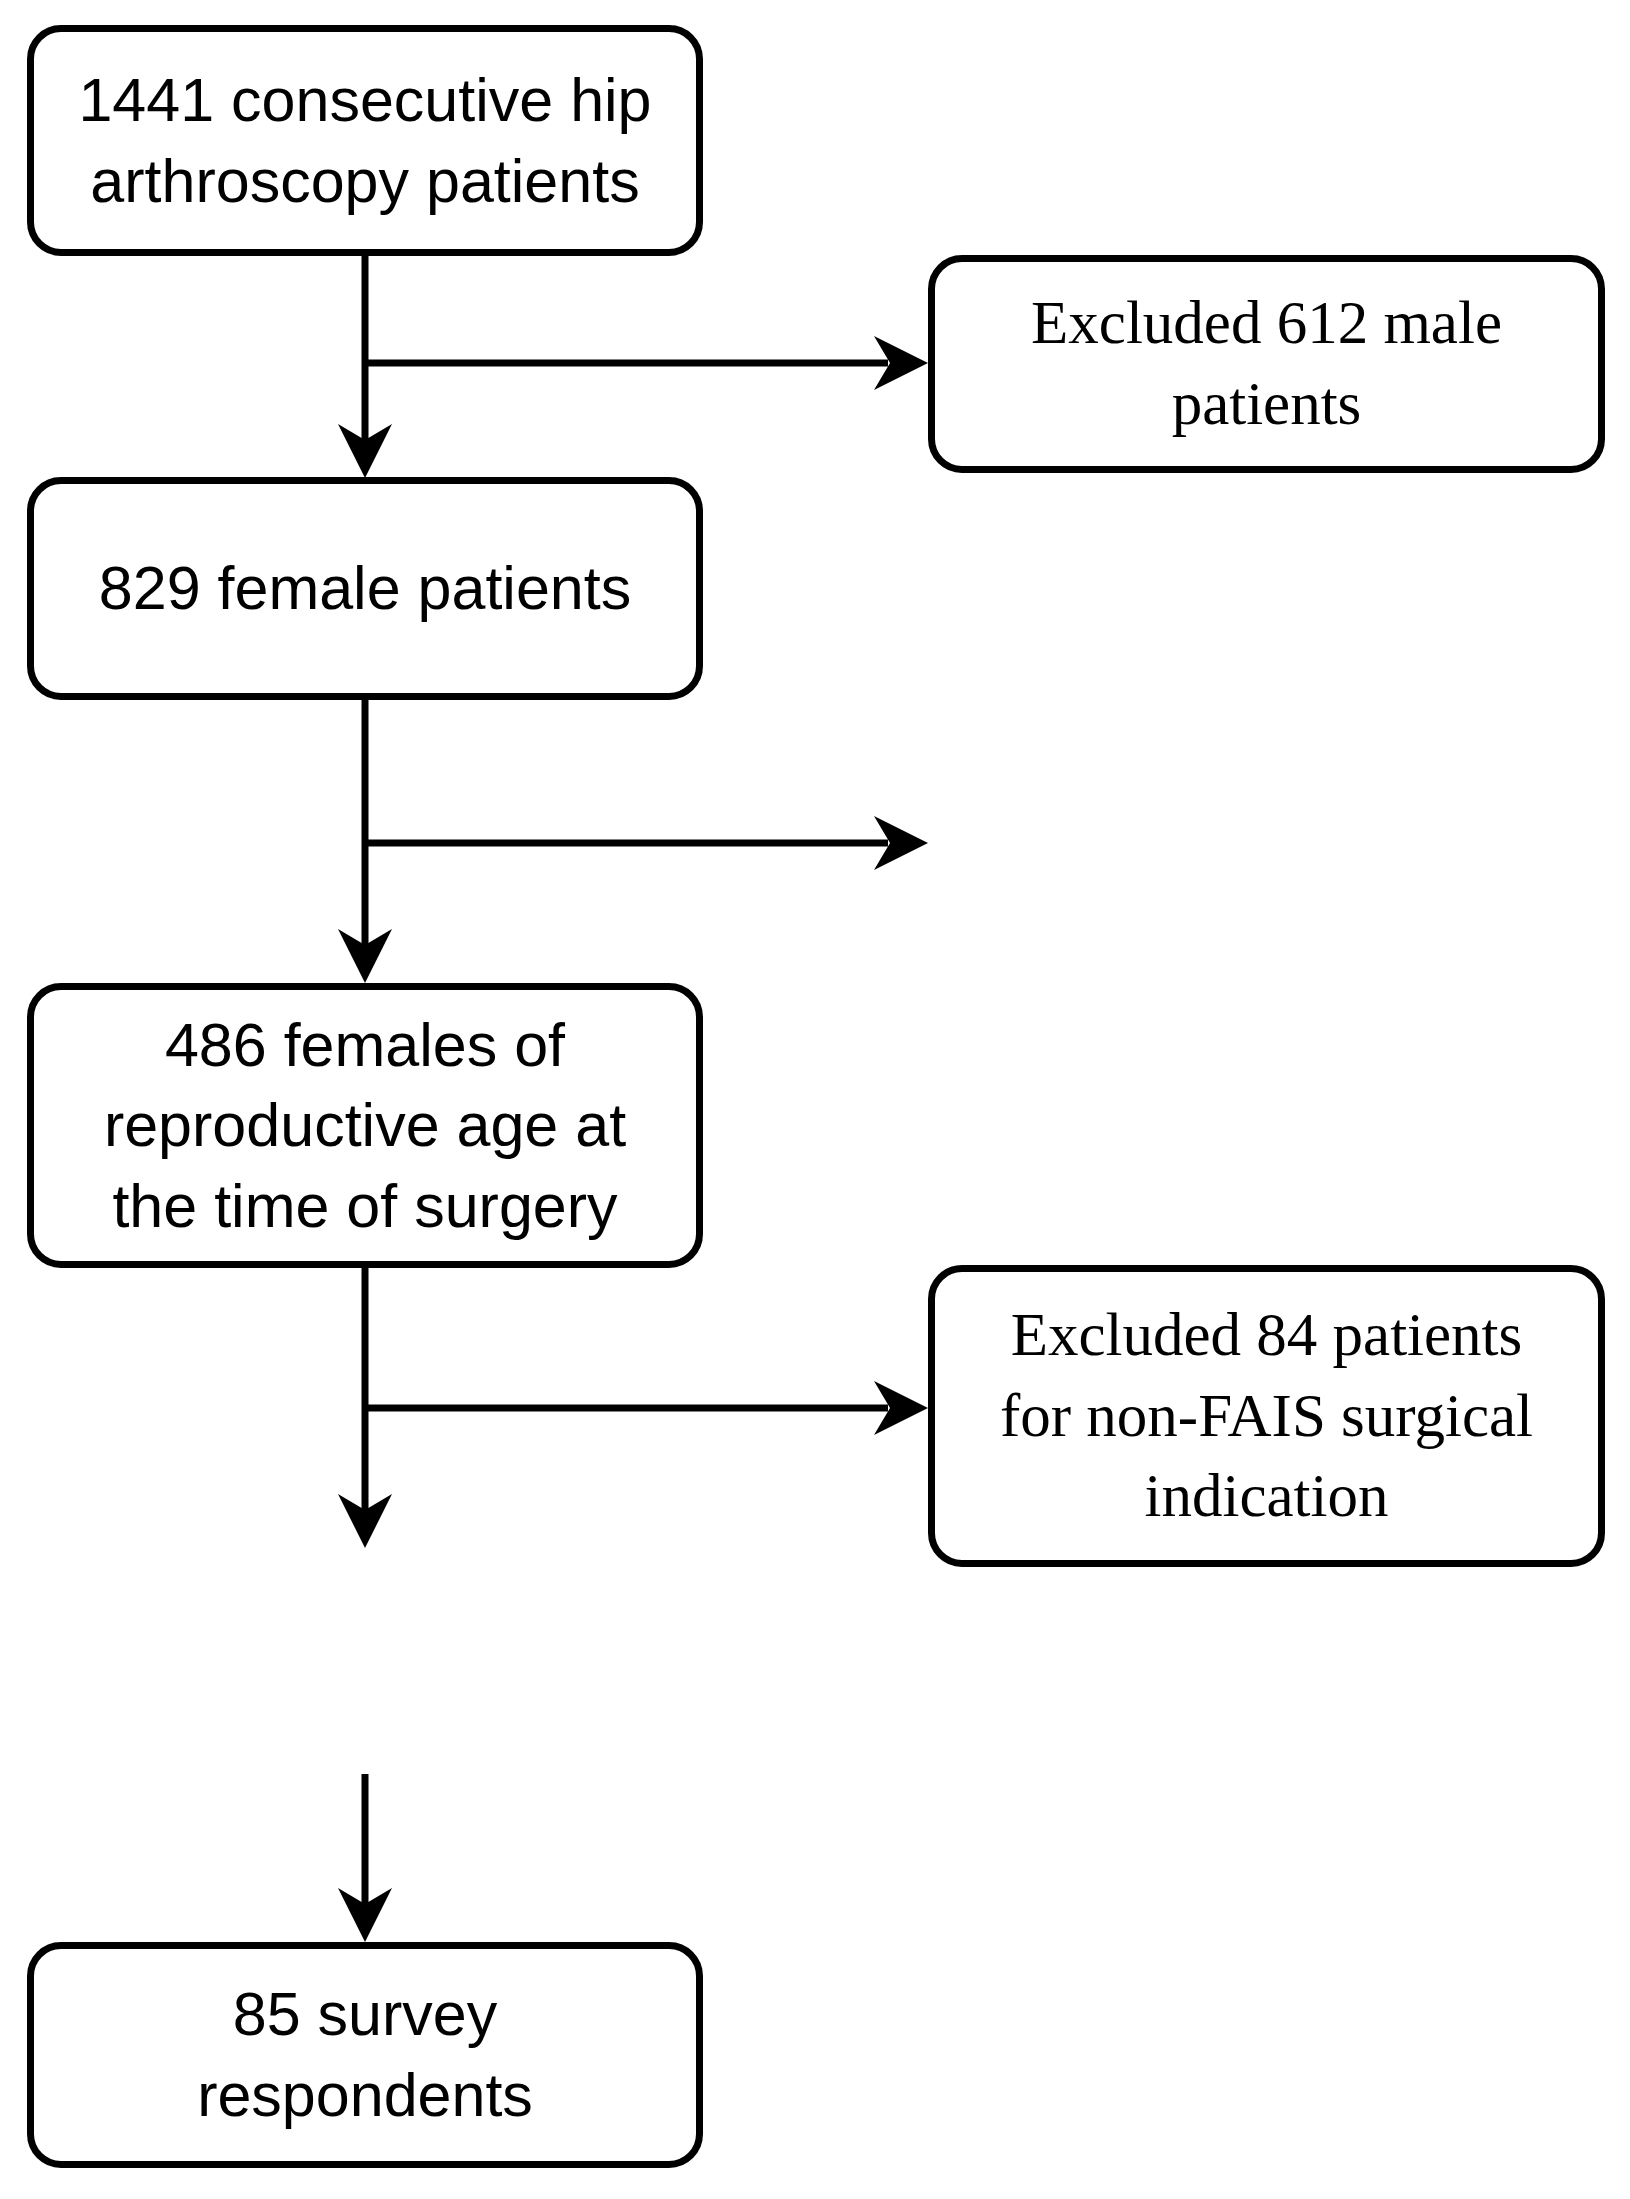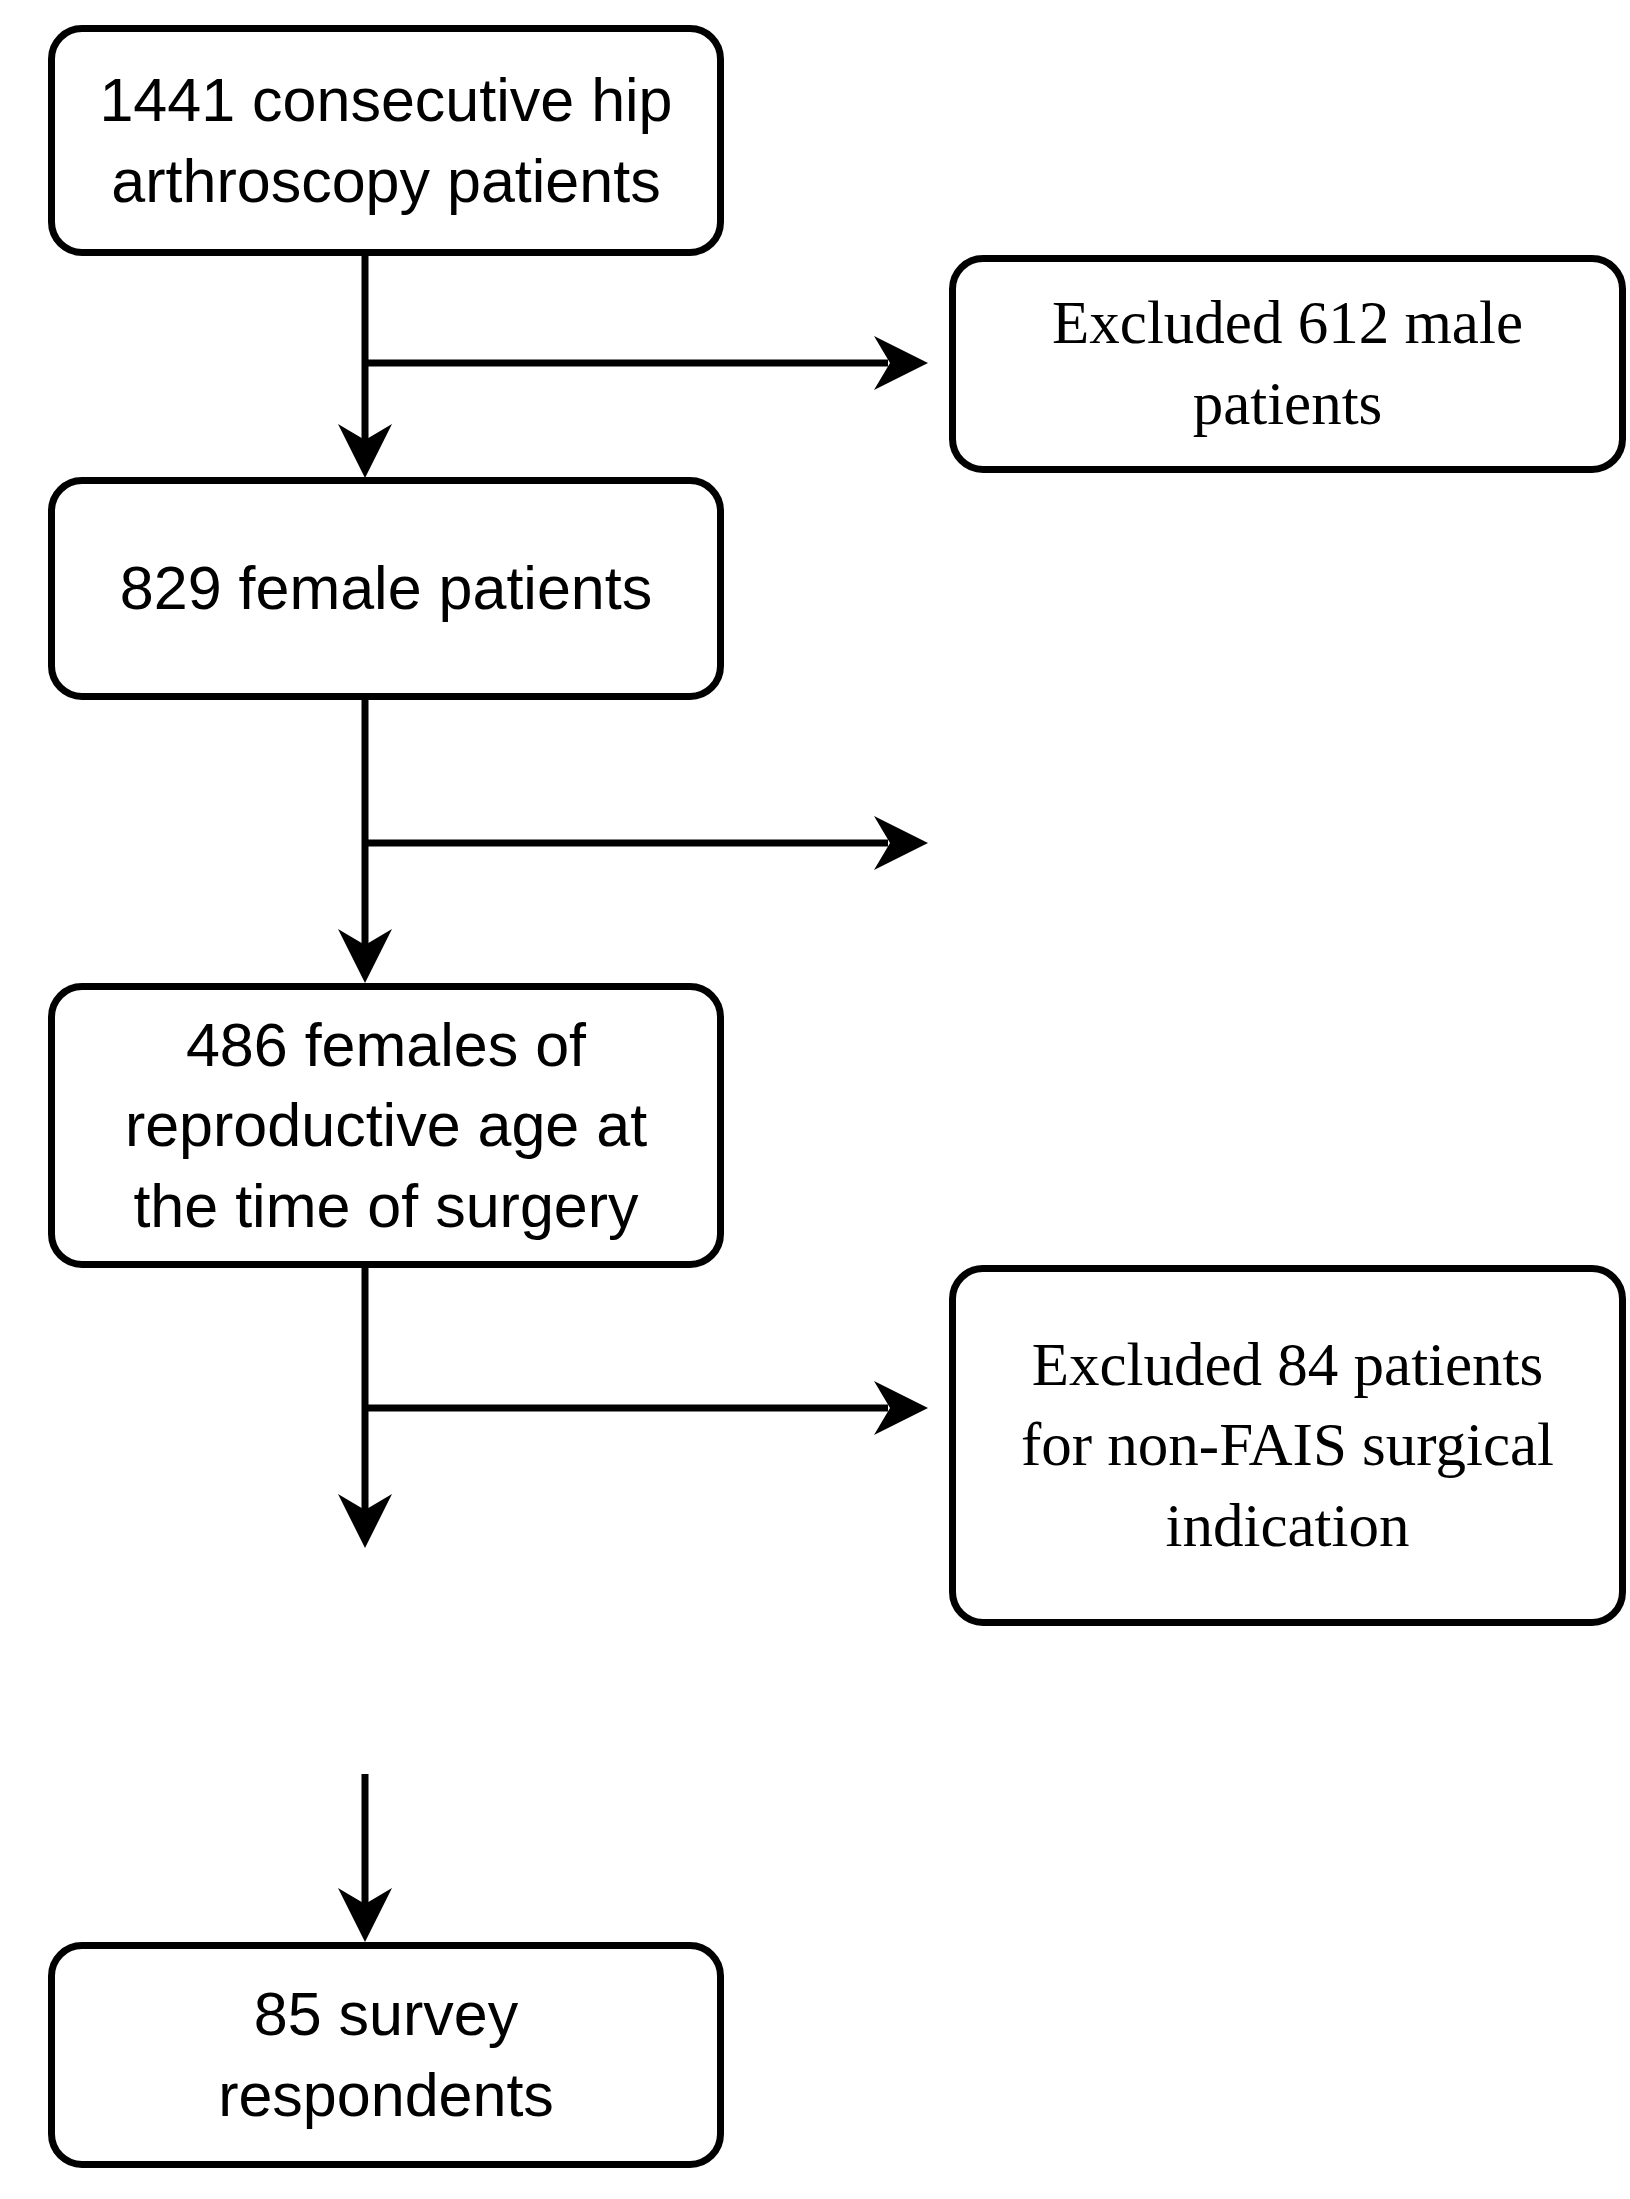--- a/index.html
+++ b/index.html
@@ -30,34 +30,33 @@
     border: 7px solid #000000;
     border-radius: 34px;
     display: flex;
     align-items: center;
     justify-content: center;
     text-align: center;
     font-size: 61px;
     line-height: 1.32;
     white-space: pre-line;
     padding: 0 2px;
-    margin-left: 21px;
   }
   
   .main { left: 27px; width: 676px; }
   .b1 { top: 25px;   height: 231px; }
   .b2 { top: 477px;  height: 223px; }
   .b3 { top: 983px;  height: 285px; }
   .b4 { top: 1548px; height: 226px; }
   .b5 { top: 1942px; height: 226px; }
   
   .excl { left: 928px; width: 677px; font-family: Liberation Serif, serif; }
   .r1 { top: 255px;  height: 218px; }
   .r2 { top: 703px;  height: 282px; }
-  .r3 { top: 1265px; height: 361px; }
+  .r3 { top: 1265px; height: 302px; }
   .line {
     stroke: #000000;
     stroke-width: 7px;
     fill: none;
   }
   .head {
     fill: #000000;
     stroke: none;
   }
 </style>

